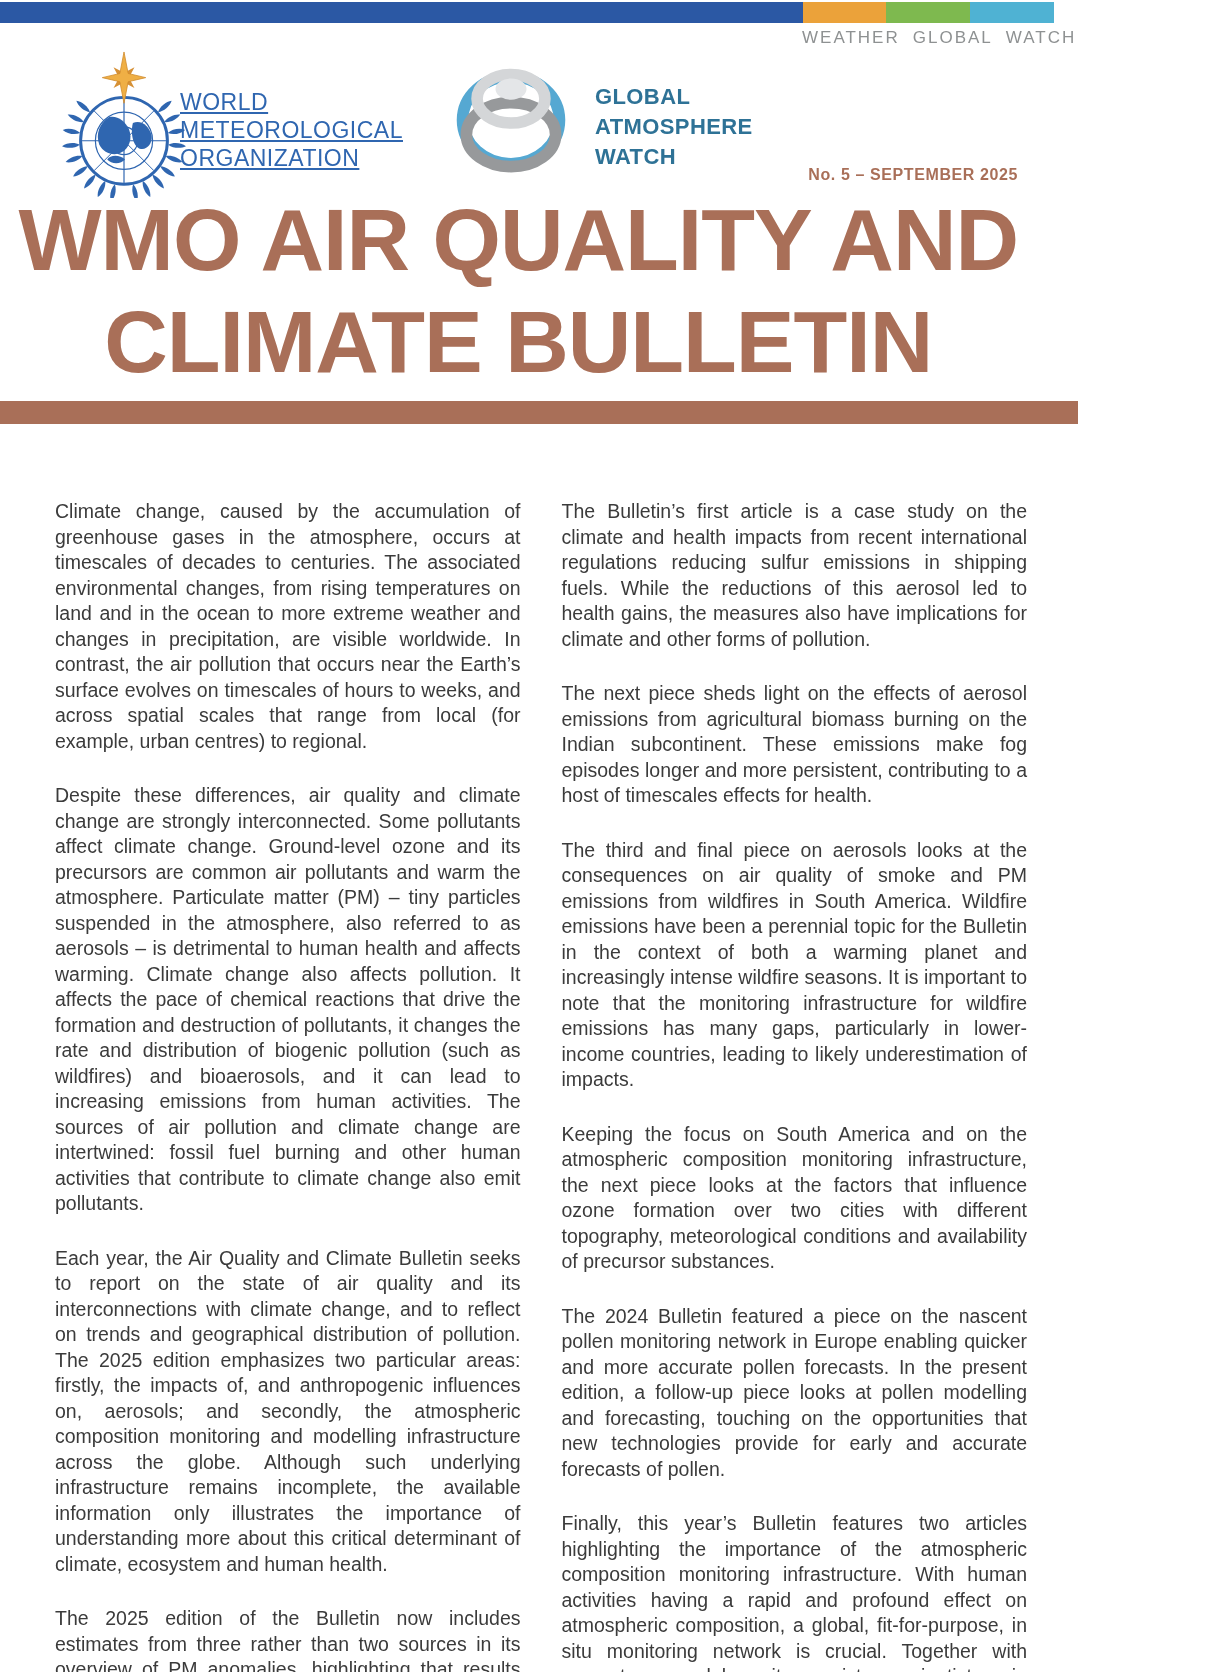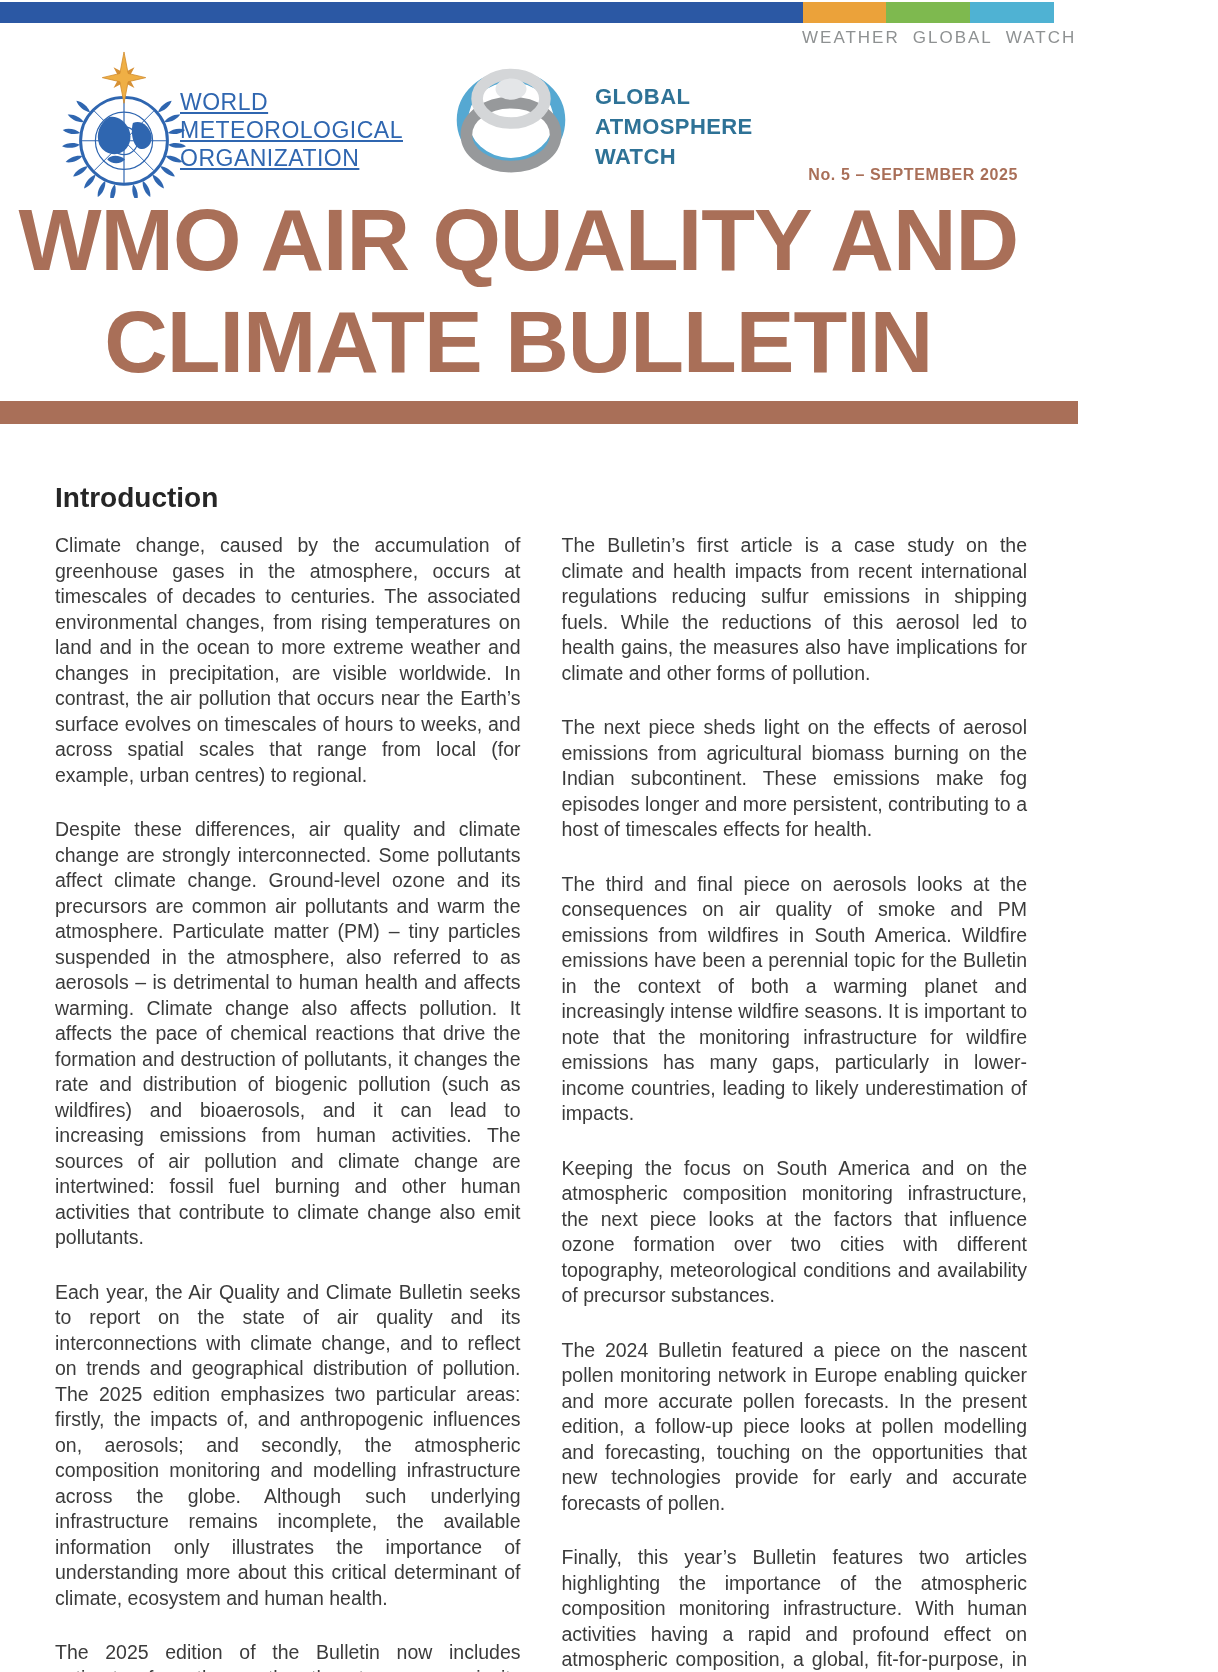--- a/index.html
+++ b/index.html
@@ -164,21 +164,20 @@
   <div class="issue">No. 5 – SEPTEMBER 2025</div>
 
   <div class="doc-title">
     <div>WMO AIR QUALITY AND</div>
     <div>CLIMATE BULLETIN</div>
   </div>
 
   <div class="brown-bar"></div>
 
   <div class="content">
-    <h2>Introduction</h2>
     <div class="columns">
       <div class="col">
           <p class="para">Climate change, caused by the accumulation of greenhouse gases in the atmosphere, occurs at timescales of decades to centuries. The associated environmental changes, from rising temperatures on land and in the ocean to more extreme weather and changes in precipitation, are visible worldwide. In contrast, the air pollution that occurs near the Earth’s surface evolves on timescales of hours to weeks, and across spatial scales that range from local (for example, urban centres) to regional.</p>
           <p class="para">Despite these differences, air quality and climate change are strongly interconnected. Some pollutants affect climate change. Ground-level ozone and its precursors are common air pollutants and warm the atmosphere. Particulate matter (PM) – tiny particles suspended in the atmosphere, also referred to as aerosols – is detrimental to human health and affects warming. Climate change also affects pollution. It affects the pace of chemical reactions that drive the formation and destruction of pollutants, it changes the rate and distribution of biogenic pollution (such as wildfires) and bioaerosols, and it can lead to increasing emissions from human activities. The sources of air pollution and climate change are intertwined: fossil fuel burning and other human activities that contribute to climate change also emit pollutants.</p>
           <p class="para">Each year, the Air Quality and Climate Bulletin seeks to report on the state of air quality and its interconnections with climate change, and to reflect on trends and geographical distribution of pollution. The 2025 edition emphasizes two particular areas: firstly, the impacts of, and anthropogenic influences on, aerosols; and secondly, the atmospheric composition monitoring and modelling infrastructure across the globe. Although such underlying infrastructure remains incomplete, the available information only illustrates the importance of understanding more about this critical determinant of climate, ecosystem and human health.</p>
           <p class="para">The 2025 edition of the Bulletin now includes estimates from three rather than two sources in its overview of PM anomalies, highlighting that results are comparable and, for the most part, consistent, despite the use of different models with different inputs.</p>
         </div>
       <div class="col">
           <p class="para">The Bulletin’s first article is a case study on the climate and health impacts from recent international regulations reducing sulfur emissions in shipping fuels. While the reductions of this aerosol led to health gains, the measures also have implications for climate and other forms of pollution.</p>
           <p class="para">The next piece sheds light on the effects of aerosol emissions from agricultural biomass burning on the Indian subcontinent. These emissions make fog episodes longer and more persistent, contributing to a host of timescales effects for health.</p>

